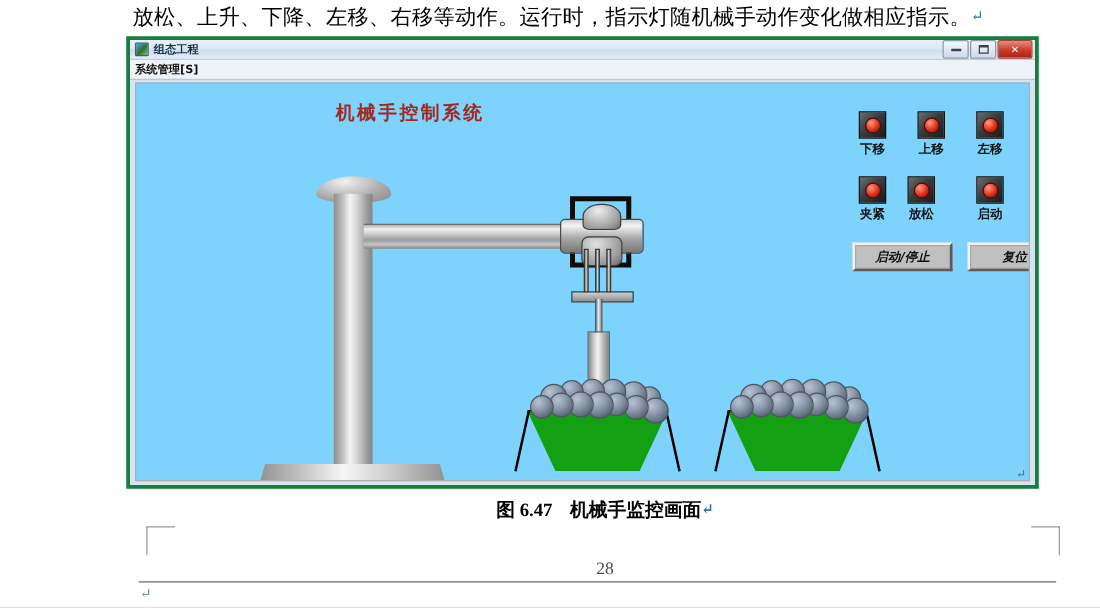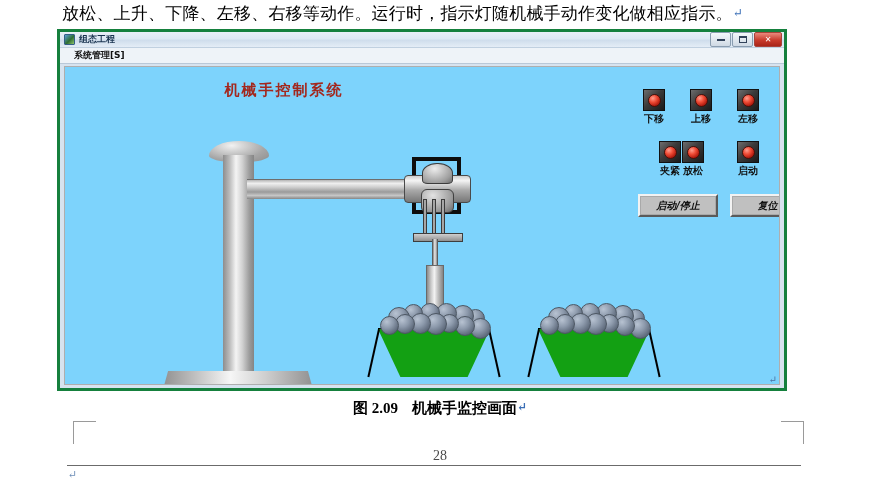--- a/index.html
+++ b/index.html
@@ -2,21 +2,21 @@
 <html><head>
 <meta charset="utf-8">
 <style>
   html,body{margin:0;padding:0;}
   body{
     width:880px;height:486px;
     background:#ffffff;
     font-family:"Liberation Serif","DejaVu Serif",serif;
     overflow:hidden;position:relative;
   }
-  .page{position:absolute;inset:0;}
+  .page{position:absolute;inset:0;margin-left:44px;}
 
   
   .doc-text{
     position:absolute;left:62px;top:1px;width:812px;
     font-size:17px;line-height:24px;color:#000;
     white-space:nowrap;letter-spacing:0.2px;
   }
   .pilcrow{color:#3b6fb6;font-size:12px;vertical-align:2px;}
 
   
@@ -72,21 +72,21 @@
   .wbtn.close{
     width:26px;border:1px solid #a8423a;
     background:linear-gradient(to bottom,#e98a7d,#c93b2c 55%,#a92418);
     color:#fff;font-weight:bold;
   }
   .wbtn .glyph-min{display:block;width:8px;height:2px;background:#31425a;}
   .wbtn .glyph-max{display:block;width:8px;height:7px;border:1px solid #31425a;border-top-width:2px;box-sizing:border-box;}
 
   .menubar{
     height:15px;background:#eef3f8;border-bottom:1px solid #b9c8d8;
-    display:flex;align-items:center;padding-left:14px;
+    display:flex;align-items:center;padding-left:4px;
   }
   .menu-item{
     font-family:"DejaVu Sans","Liberation Sans",sans-serif;
     font-size:9px;color:#111;font-weight:bold;white-space:nowrap;
   }
 
   
   .canvas{
     position:absolute;left:4px;top:34px;right:4px;bottom:3px;
     background:#7dd3fc;border:1px solid #aeaeae;overflow:hidden;
@@ -335,21 +335,21 @@
           </div>
           <div class="lamp-cell" style="left: 94px; top: 0px;">
             <div class="lamp">
               <div class="led"></div>
             </div>
             <div class="lamp-label">左移</div>
           </div>
           <div class="lamp-cell" style="left: 141px; top: 0px;">
             <div class="lamp-label">右移</div>
           </div>
-          <div class="lamp-cell" style="left: 16px; top: 52px;">
+          <div class="lamp-cell" style="left: 0px; top: 52px;">
             <div class="lamp">
               <div class="led"></div>
             </div>
             <div class="lamp-label">夹紧</div>
           </div>
           <div class="lamp-cell" style="left: 39px; top: 52px;">
             <div class="lamp">
               <div class="led"></div>
             </div>
             <div class="lamp-label">放松</div>
@@ -365,21 +365,21 @@
           </div>
           <div class="panel-btn" id="btn-start-stop">启动/停止</div>
           <div class="panel-btn" id="btn-reset">复位</div>
         </div>
 
       <span class="canvas-pilcrow">↵</span>
     </div>
   </div>
 
   <div class="caption">
-    <span class="num">图 2.09</span><span class="gap"></span><span>机械手监控画面</span><span class="pilcrow">↵</span>
+    <span class="num">图 6.47</span><span class="gap"></span><span>机械手监控画面</span><span class="pilcrow">↵</span>
   </div>
 
   <div class="corner tl"></div>
   <div class="corner tr"></div>
 
   <div class="footer-rule"></div>
   <div class="footer-pilcrow">↵</div>
   <div class="footer-page">28</div>
 
 </div>

